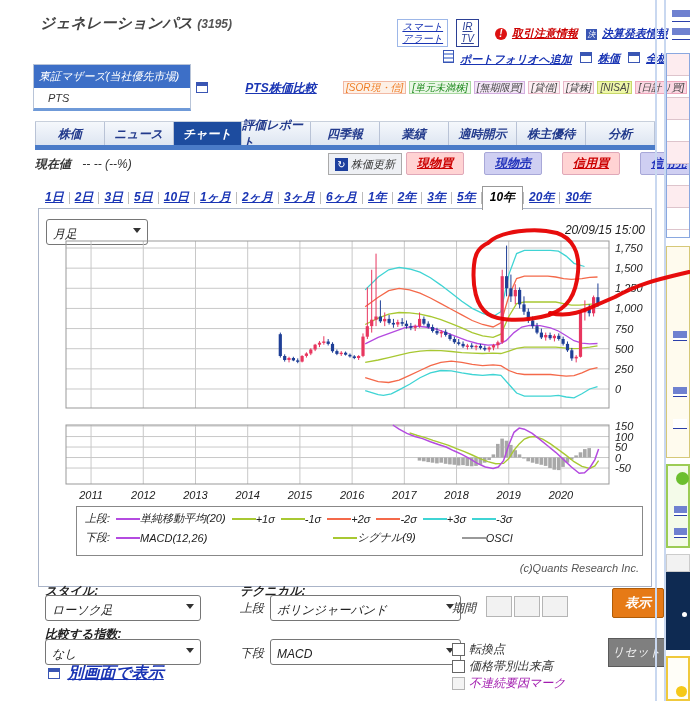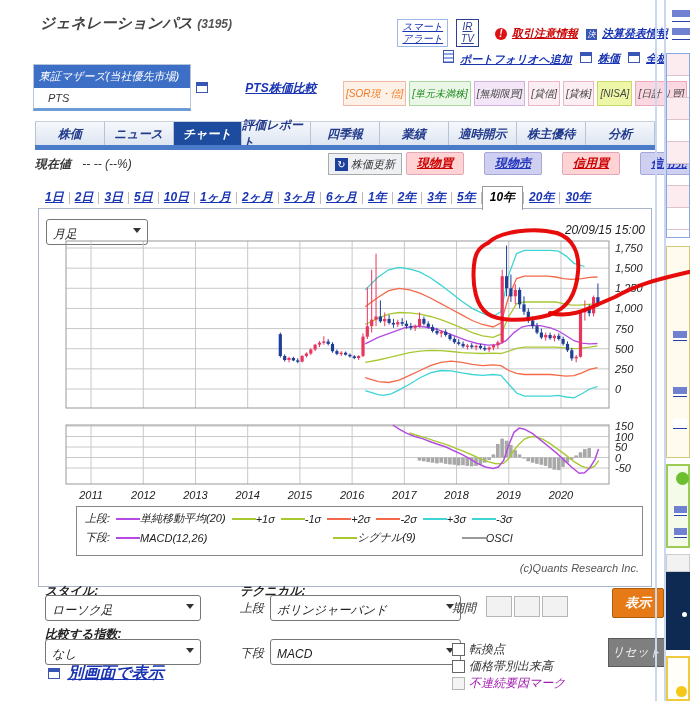--- a/index.html
+++ b/index.html
@@ -25,21 +25,21 @@
   .popicon{display:inline-block;width:10px;height:9px;border:1px solid #3a56b4;background:#fff;
            position:relative;margin-right:3px;vertical-align:-1px;}
   .popicon::before{content:"";position:absolute;left:0;top:0;right:0;height:3px;background:#3a56b4;}
 
   
   .mkt{left:33px;top:64px;width:156px;border:1px solid #b8c4d8;border-bottom:3px solid #6f9ad8;background:#fff;}
   .mkt-row1{background:#3d6fc7;color:#fff;font-size:11px;padding:4px 5px;}
   .mkt-row2{color:#333;font-size:11px;padding:4px 5px 4px 14px;}
   .ptscmp{left:196px;top:80px;font-size:12px;}
   .tags{left:343px;top:81px;display:flex;gap:3px;font-size:10px;white-space:nowrap;}
-  .tag{padding:6px 2px;border:1px solid;line-height:11px;}
+  .tag{padding:0 2px;border:1px solid;line-height:11px;}
 
   
   .tabs{left:35px;top:121px;width:620px;height:24px;display:flex;border-top:1px solid #c8d0dc;}
   .tab{flex:1;display:flex;align-items:center;justify-content:center;font-size:12px;font-weight:bold;
        color:#223a8c;background:linear-gradient(#f5f8fc,#dde5f1);border-right:1px solid #b9c3d6;cursor:pointer;}
   .tab:first-child{border-left:1px solid #b9c3d6;}
   .tab.active{background:#1d4c9f;color:#fff;}
   .tabbar{left:35px;top:145px;width:620px;height:5px;background:#4a7bc8;}
 
   

